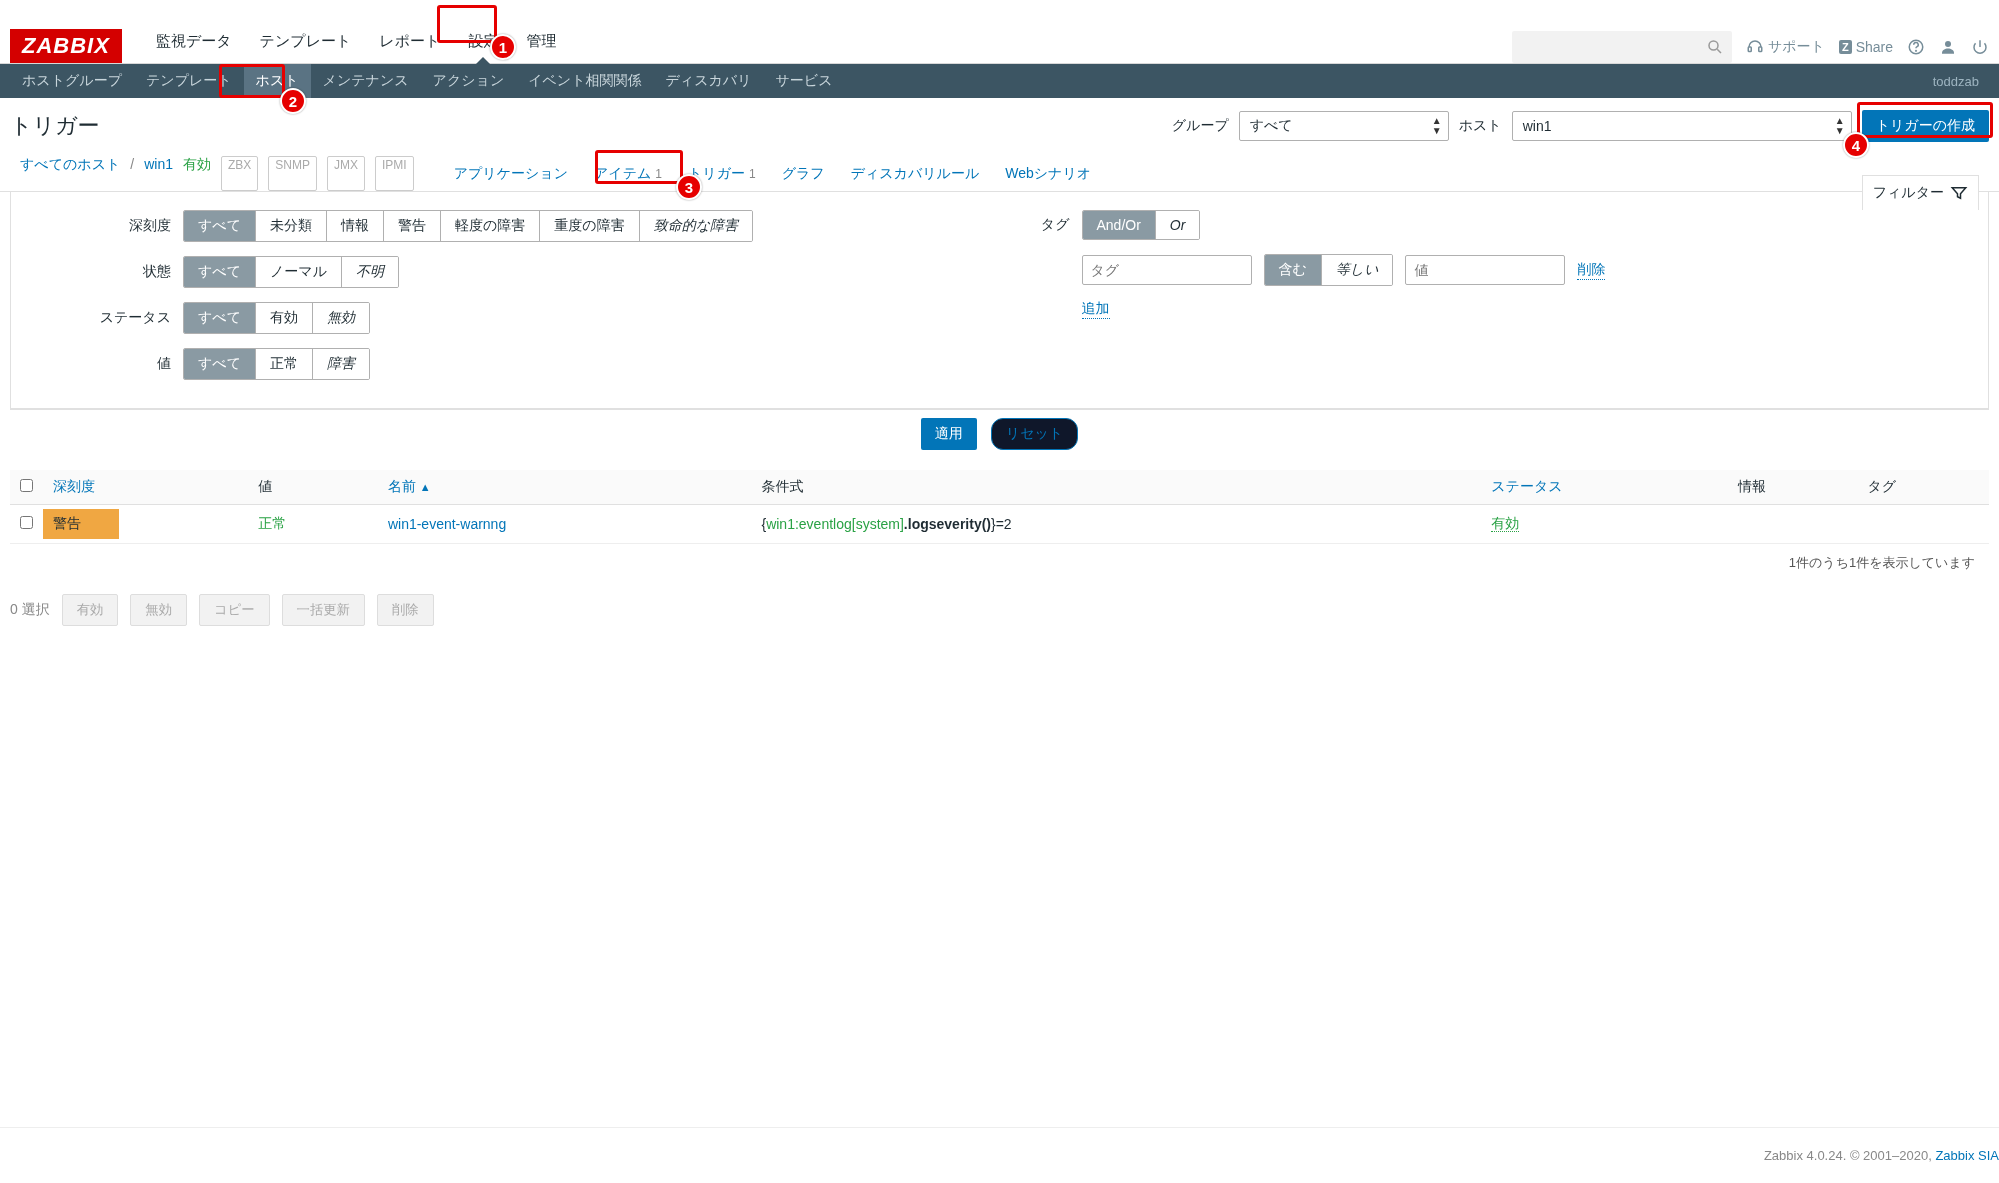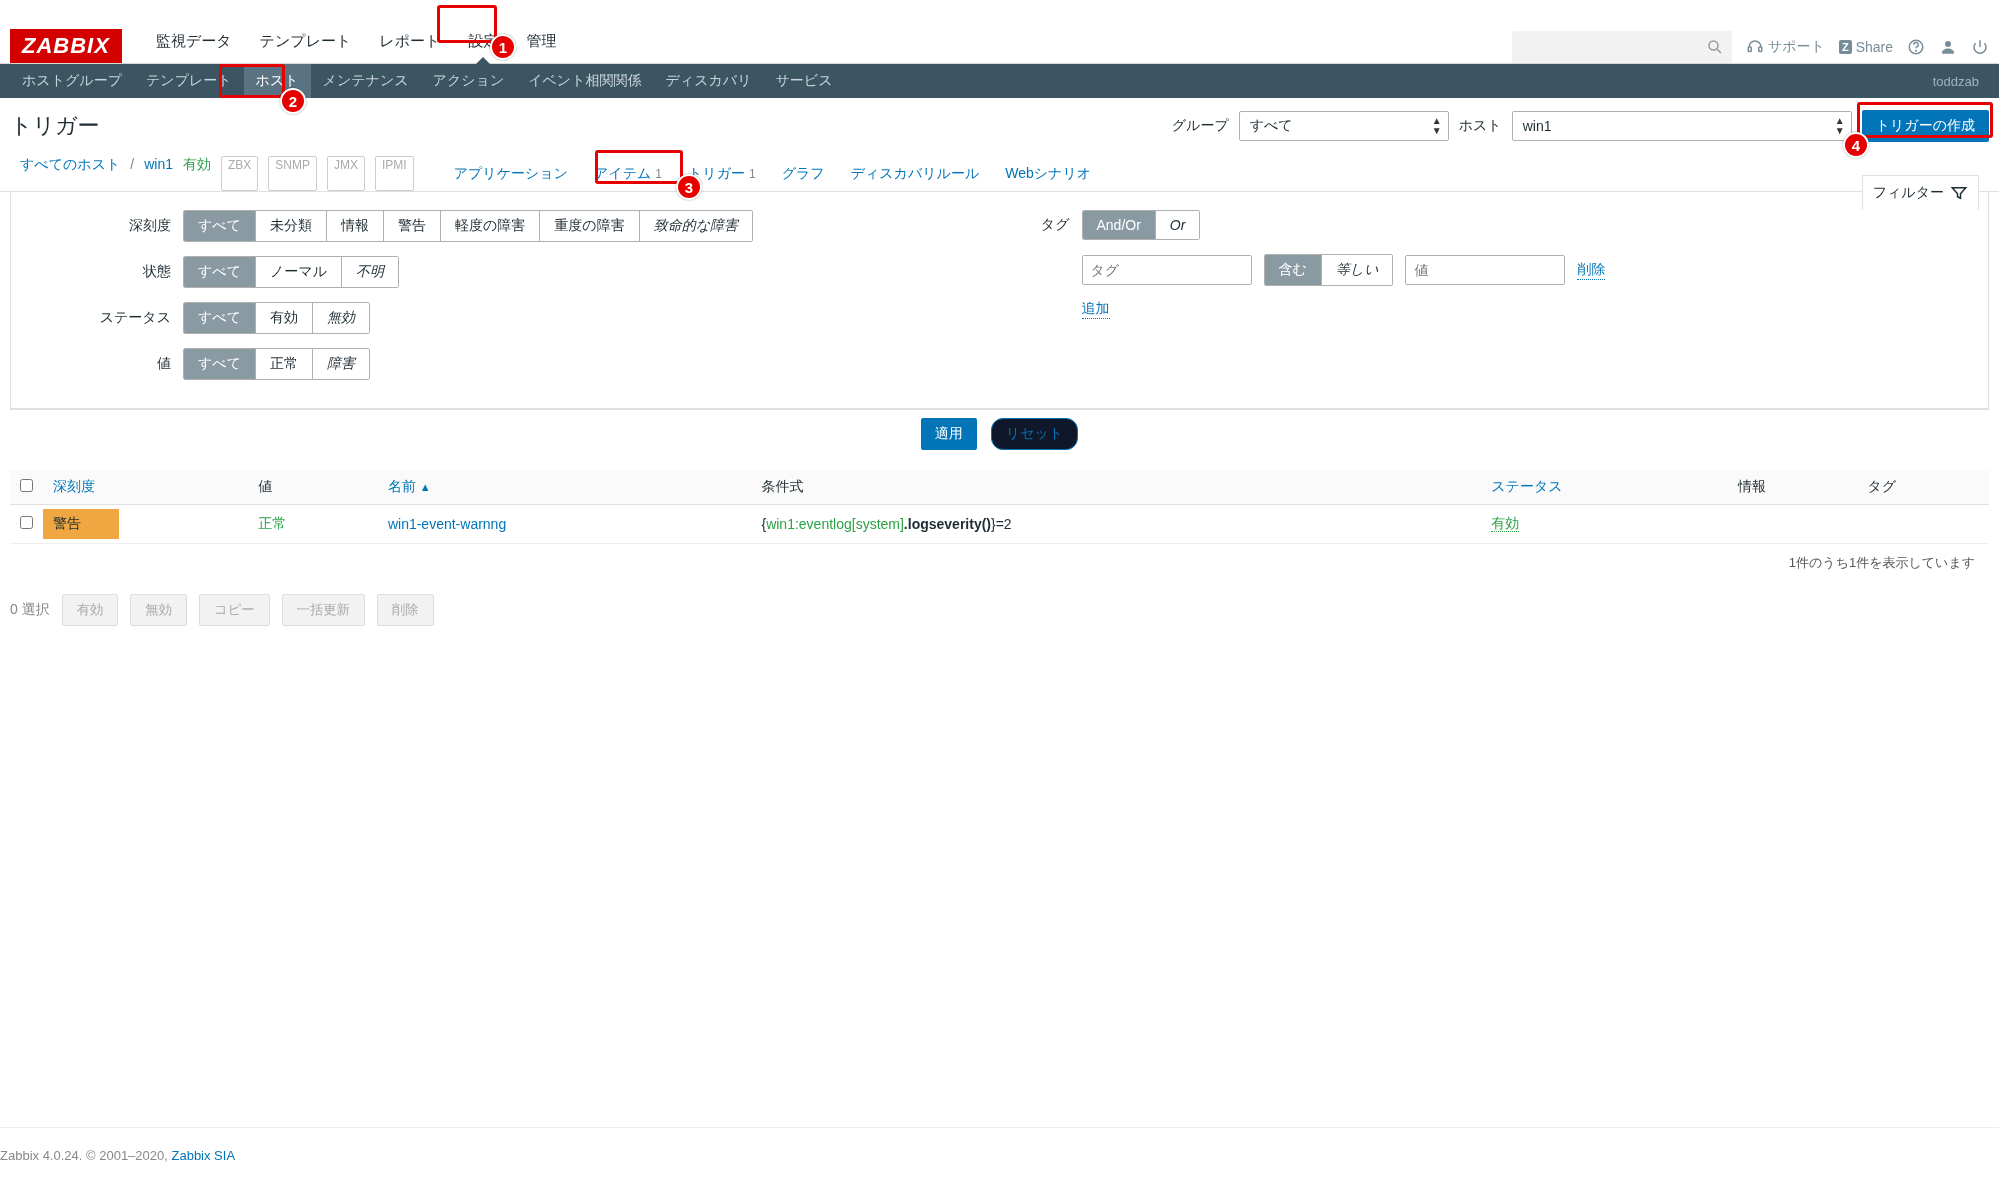--- a/index.html
+++ b/index.html
@@ -76,21 +76,21 @@
 .expr-host { color: #2aa245; }
 .sort-arrow { color: #0275b8; font-size: 11px; }
 .table-footer { text-align: right; color: #555; padding: 10px 14px; font-size: 13px; }
 
 
 .action-bar { display: flex; align-items: center; gap: 12px; padding: 8px 10px 40px; }
 .sel-count { color: #888; }
 .btn-disabled { background: #f2f2f2; color: #aaa; border: 1px solid #ddd; padding: 6px 14px; border-radius: 2px; cursor: not-allowed; }
 
 
-.footer { text-align: left; color: #888; font-size: 13px; padding: 20px 0; border-top: 1px solid #eee; position: fixed; bottom: 0; left: 0; right: 0; background: #fff; }
+.footer { text-align: right; color: #888; font-size: 13px; padding: 20px 0; border-top: 1px solid #eee; position: fixed; bottom: 0; left: 0; right: 0; background: #fff; }
 
 svg.icon { width: 18px; height: 18px; }
 </style>
 </head>
 <body>
 
 <div class="topbar">
   <div class="logo">ZABBIX</div>
   <div class="topnav">
     <div class="topnav-item">監視データ</div>

